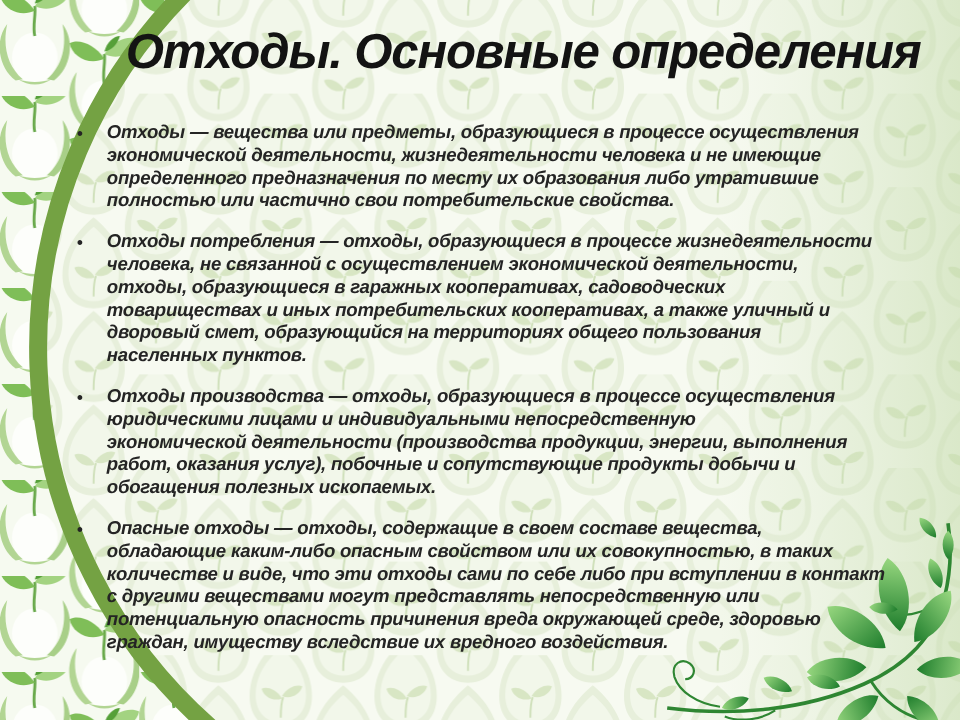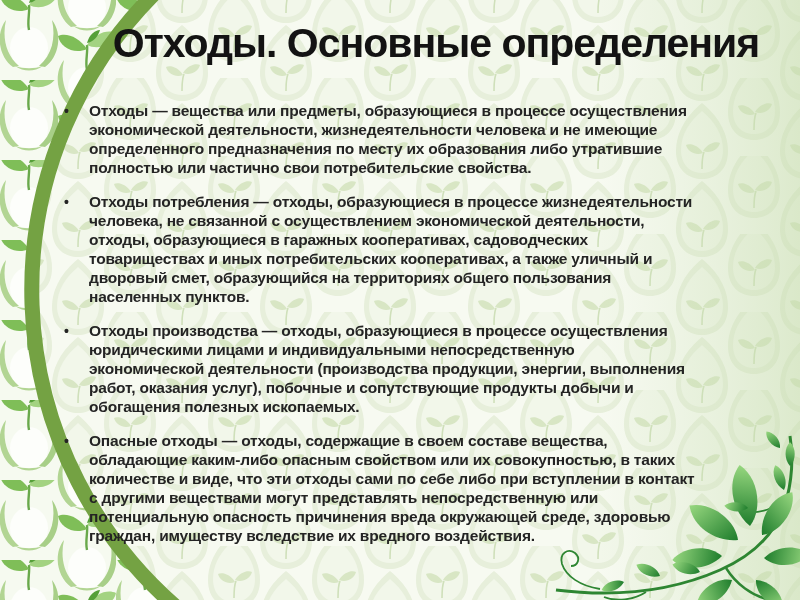--- a/index.html
+++ b/index.html
@@ -1,19 +1,20 @@
 <!DOCTYPE html>
 <html><head>
 <meta charset="utf-8">
 <style>
   html,body{margin:0;padding:0;background:#888;}
   .slide{
     position:relative;width:800px;height:600px;overflow:hidden;
     background:#f97316;
     font-family:"Liberation Sans", sans-serif;
+    font-style:italic;
   }
   .slide svg.layer{position:absolute;left:0;top:0;}
   .title{
     position:absolute;top:20px;left:36px;width:800px;
     text-align:center;
     font-size:41px;font-weight:bold;letter-spacing:-1px;
     color:#131313;z-index:5;margin:0;line-height:46px;
   }
   .bullets{
     position:absolute;top:101px;left:62px;width:732px;z-index:5;

